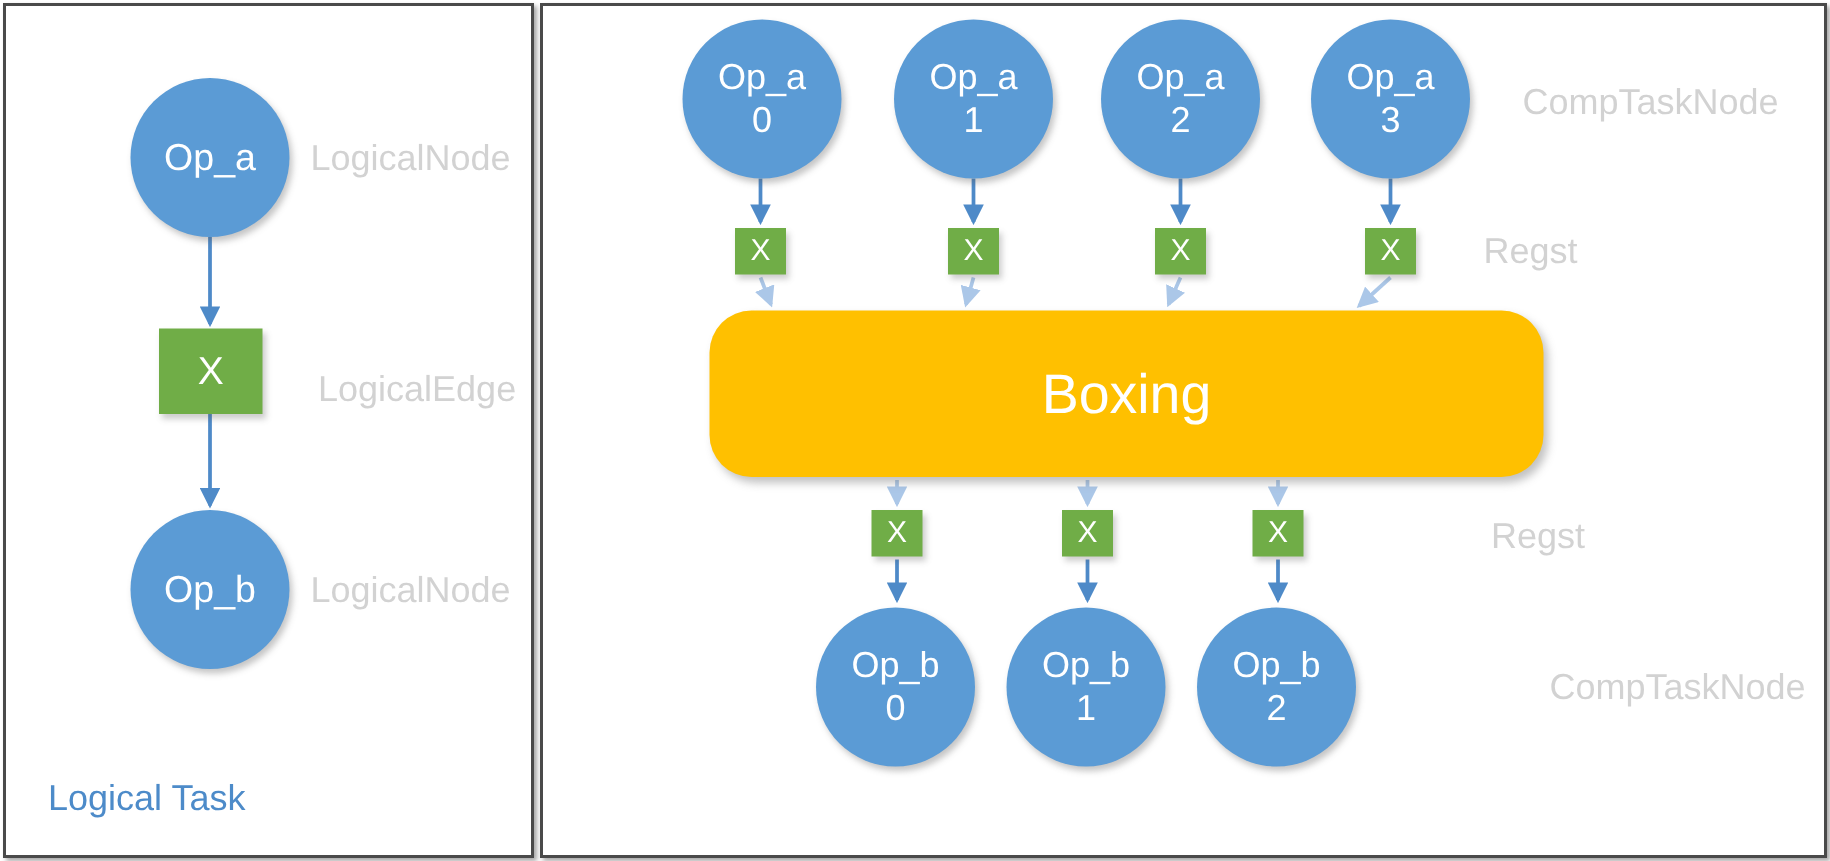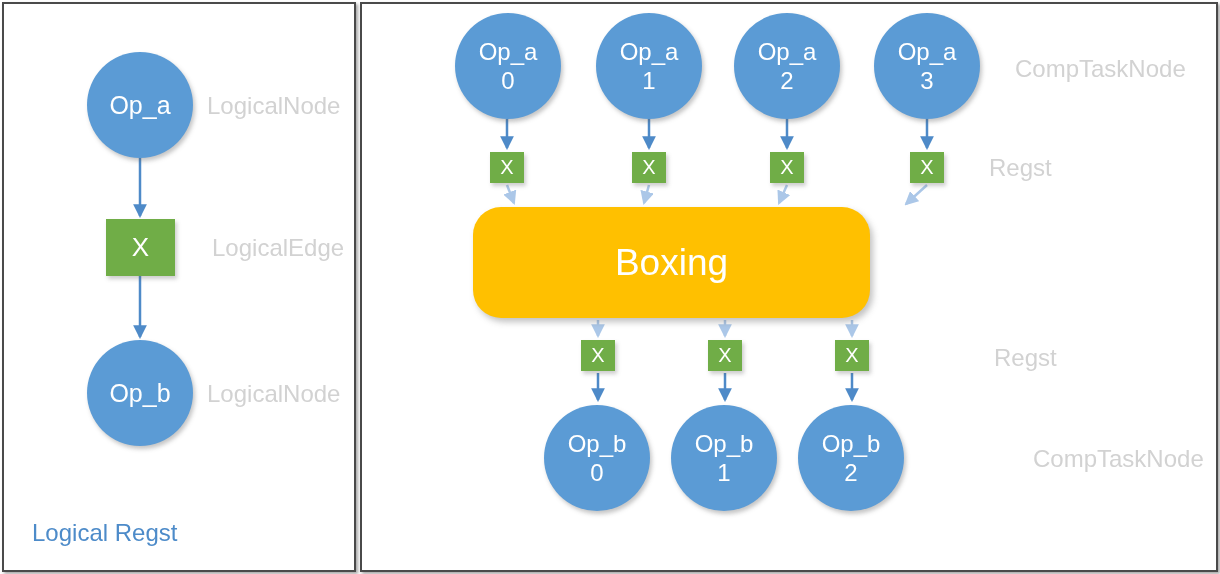--- a/index.html
+++ b/index.html
@@ -62,21 +62,21 @@
   }
   .graph-title {
     position: absolute;
     color: var(--title-blue);
     font-size: 24px;
     white-space: nowrap;
   }
   .boxing {
     position: absolute;
     left: 111px; top: 203px;
-    width: 397px; height: 111px;
+    width: 556px; height: 111px;
     border-radius: 28px;
     background: var(--boxing-orange);
     color: #ffffff;
     font-size: 37px;
     display: flex; align-items: center; justify-content: center;
     box-shadow: 3px 4px 6px rgba(120,120,120,0.45);
   }
   line { stroke-width: 2.5; }
   line.blue  { stroke: var(--arrow-blue); }
   line.light { stroke: var(--arrow-light); }
@@ -99,28 +99,28 @@
     </svg>
 
     <div class="node single" style="left:83px; top:48px;">
       <span class="line">Op_a</span>
     </div>
     <div class="annotation" style="left:203px; top:89px;">LogicalNode</div>
 
     <div class="xbox big" style="left:102px; top:215px;">
       <span>X</span>
     </div>
-    <div class="annotation" style="left:208px; top:231px;">LogicalEdge</div>
+    <div class="annotation" style="left:208px; top:243px;">LogicalEdge</div>
 
     <div class="node single" style="left:83px; top:336px;">
       <span class="line">Op_b</span>
     </div>
     <div class="annotation" style="left:203px; top:377px;">LogicalNode</div>
 
-    <div class="graph-title" style="left:28px; top:515px;">Logical Regst</div>
+    <div class="graph-title" style="left:28px; top:515px;">Logical Task</div>
   </div>
 
   <div id="right-panel" class="panel">
 
     <svg class="arrows" width="854" height="566" viewBox="0 0 854 566">
       <defs>
         <marker id="ab2" viewBox="0 0 10 10" refX="8.5" refY="5" markerWidth="5.5" markerHeight="5.5" orient="auto">
           <path d="M0,0 L10,5 L0,10 z" fill="var(--arrow-blue)"></path>
         </marker>
         <marker id="al2" viewBox="0 0 10 10" refX="8.5" refY="5" markerWidth="5.5" markerHeight="5.5" orient="auto">

